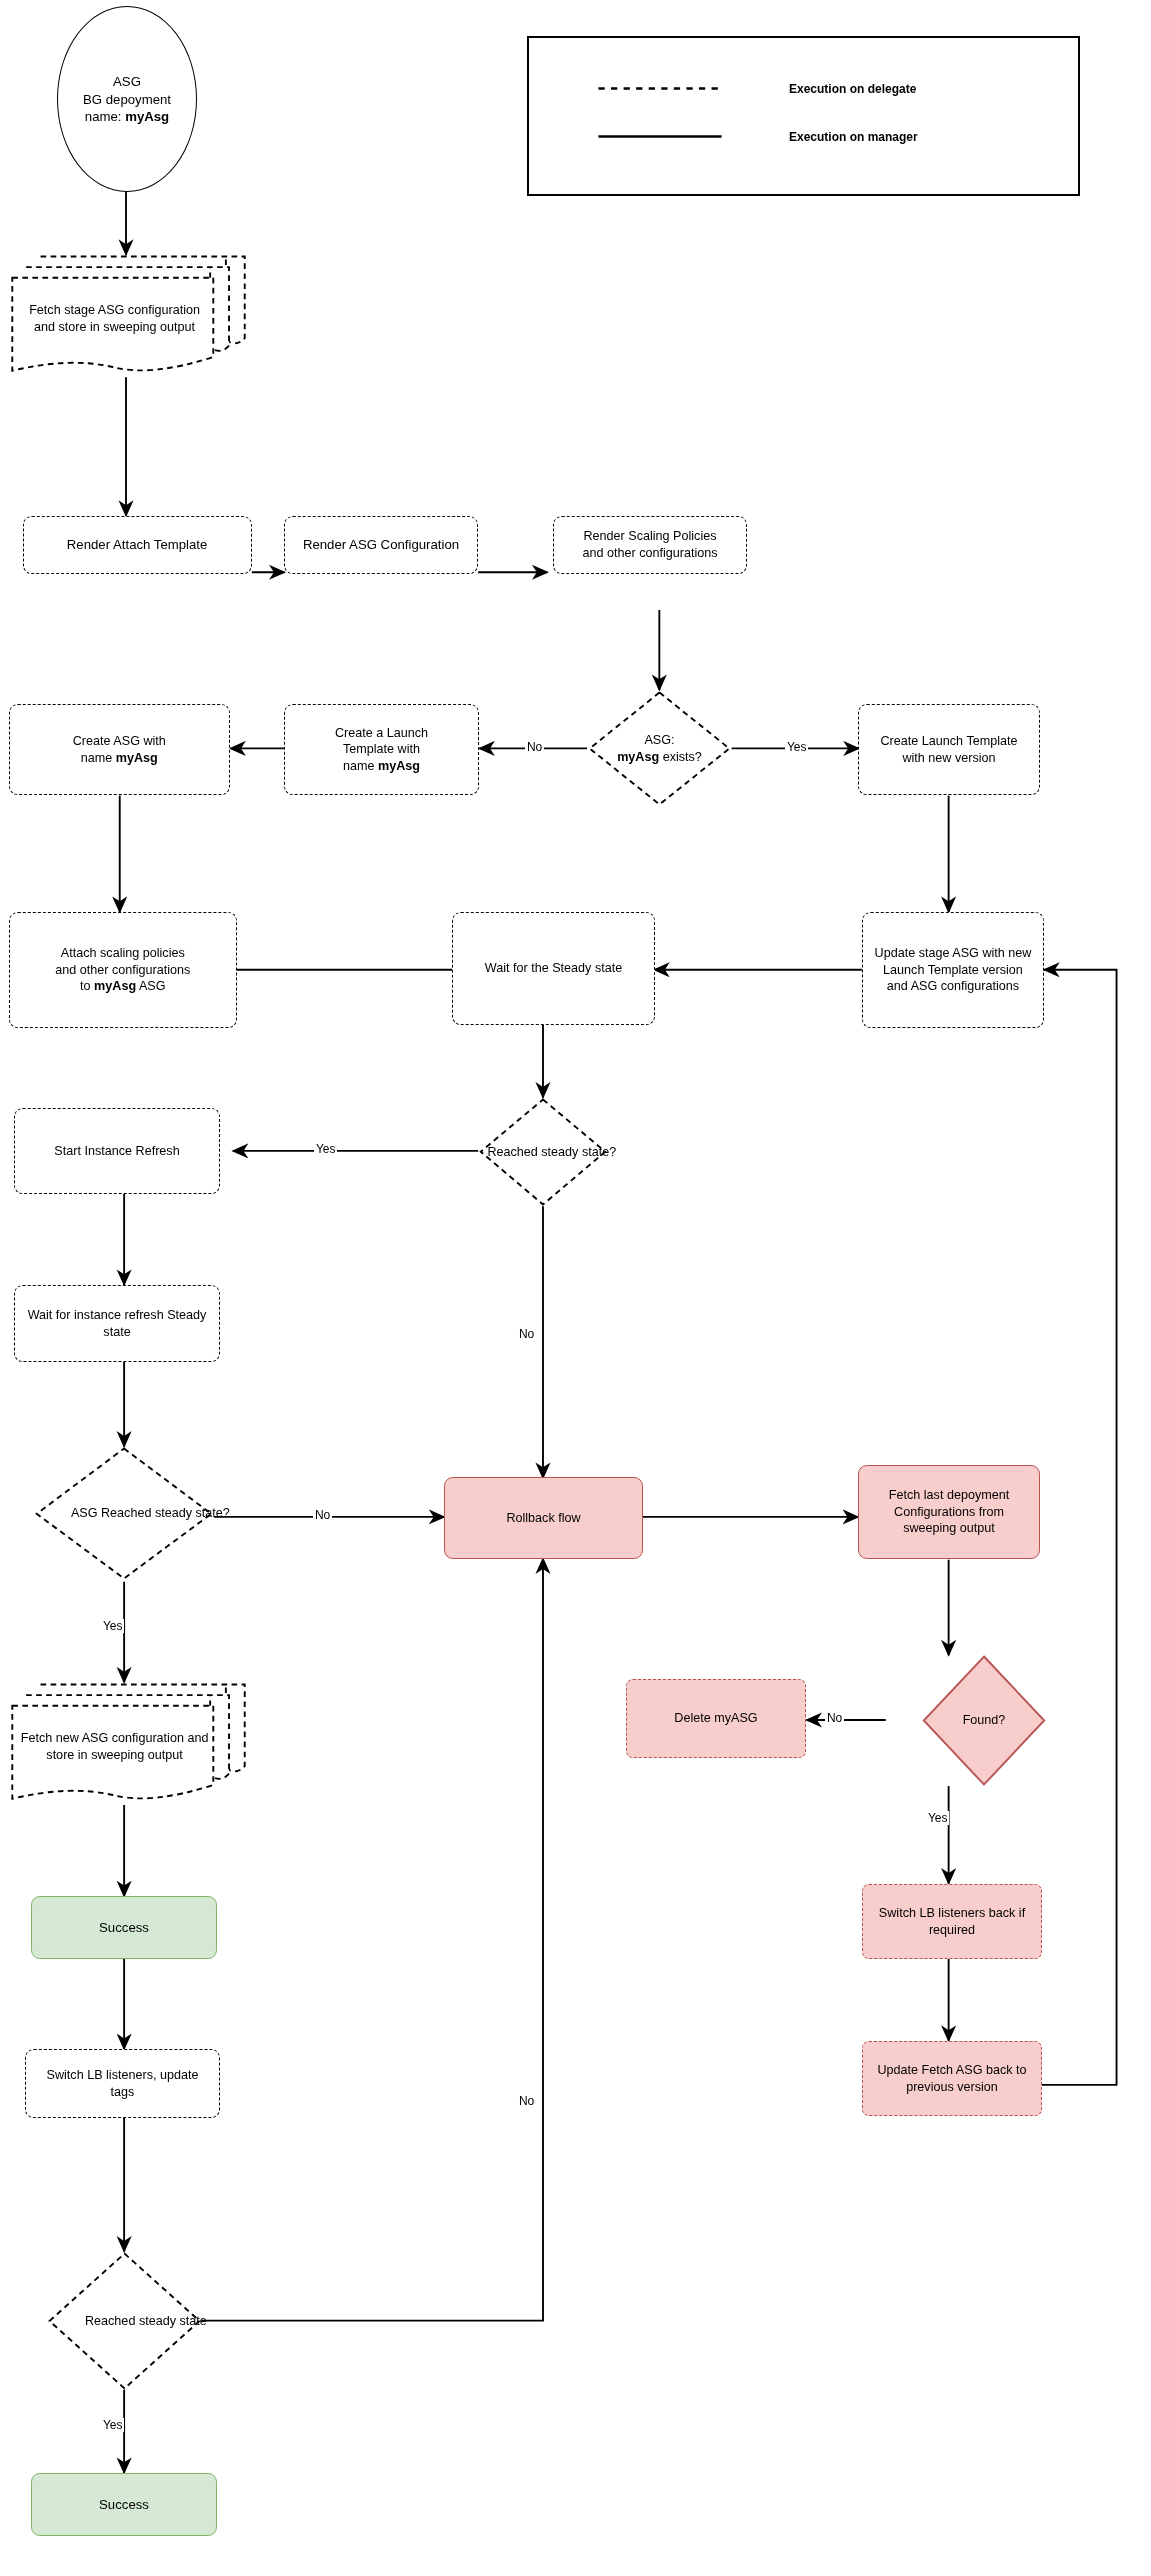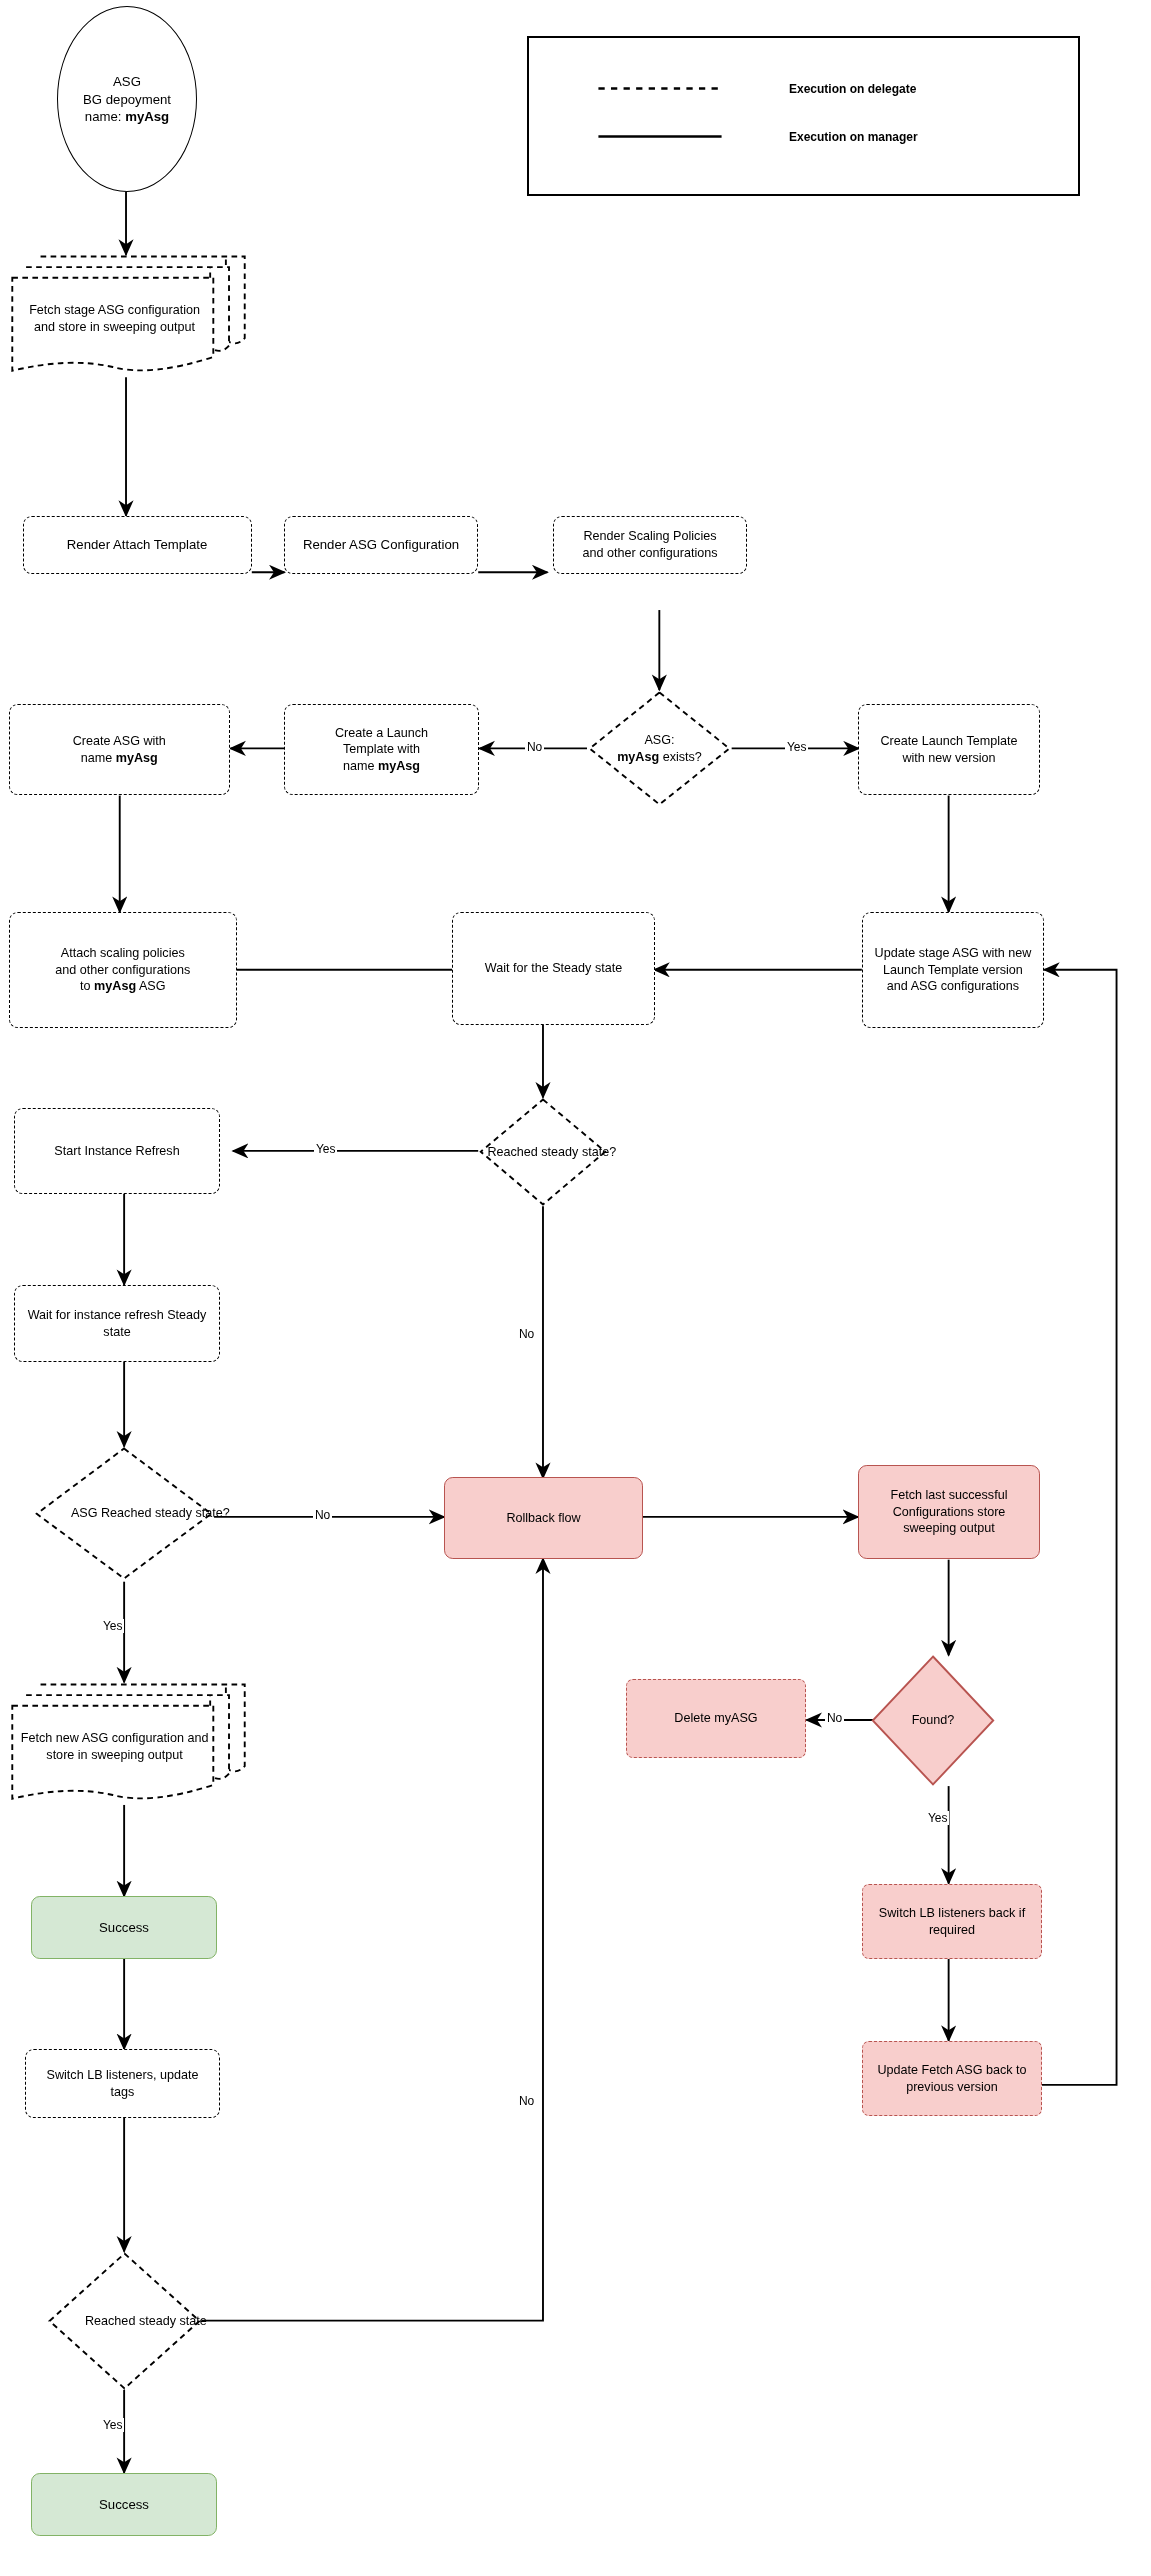--- a/index.html
+++ b/index.html
@@ -210,33 +210,33 @@
       <polygon points="143,4 282,108 143,211 4,108" fill="#fff" stroke="#000" stroke-width="3" stroke-dasharray="9,7"></polygon>
     </svg>
     <div class="diamond-label f20" style="padding:0 26.4px;">ASG Reached steady state?</div>
   </div>
 
   <div class="node pink" style="left:444px;top:1477px;width:199px;height:82px;">
     <div class="txt f20">Rollback flow</div>
   </div>
 
   <div class="node pink" style="left:858px;top:1465px;width:182px;height:94px;">
-    <div class="txt f20" style="max-width:164px;">Fetch last successful Configurations store sweeping output</div>
+    <div class="txt f20" style="max-width:164px;">Fetch last depoyment Configurations from sweeping output</div>
   </div>
 
   <div class="doc-stack" style="left:6.3px;top:1678px;width:245px;height:131px;">
     <svg width="245" height="131" viewBox="0 0 390 208">
       <path d="M55,10 H380 V140 Q367,155 350,143 V10" fill="#fff" stroke="#000" stroke-width="3" stroke-dasharray="9,7"></path>
       <path d="M32,27 H355 V152 Q342,167 325,155 V27" fill="#fff" stroke="#000" stroke-width="3" stroke-dasharray="9,7"></path>
       <path d="M10,44 H330 V170 Q230,202 170,186 Q100,170 10,192 Z" fill="#fff" stroke="#000" stroke-width="3" stroke-dasharray="9,7"></path>
     </svg>
     <div style="position:absolute;left:11.3px;top:36px;width:194px;height:65px;display:flex;align-items:center;justify-content:center;text-align:center;line-height:1.35;" class="f20">Fetch new ASG configuration and store in sweeping output</div>
   </div>
 
-  <div class="diamond-wrap" style="left:870px;top:1654px;width:126px;height:133px;">
+  <div class="diamond-wrap" style="left:921px;top:1654px;width:126px;height:133px;">
     <svg width="126" height="133" viewBox="0 0 200 212">
       <polygon points="100,4 196,106 100,208 4,106" fill="#f8cecc" stroke="#b85450" stroke-width="3"></polygon>
     </svg>
     <div class="diamond-label f20">Found?</div>
   </div>
 
   <div class="node pink-dash" style="left:626px;top:1679px;width:180px;height:79px;">
     <div class="txt f20">Delete myASG</div>
   </div>
 

